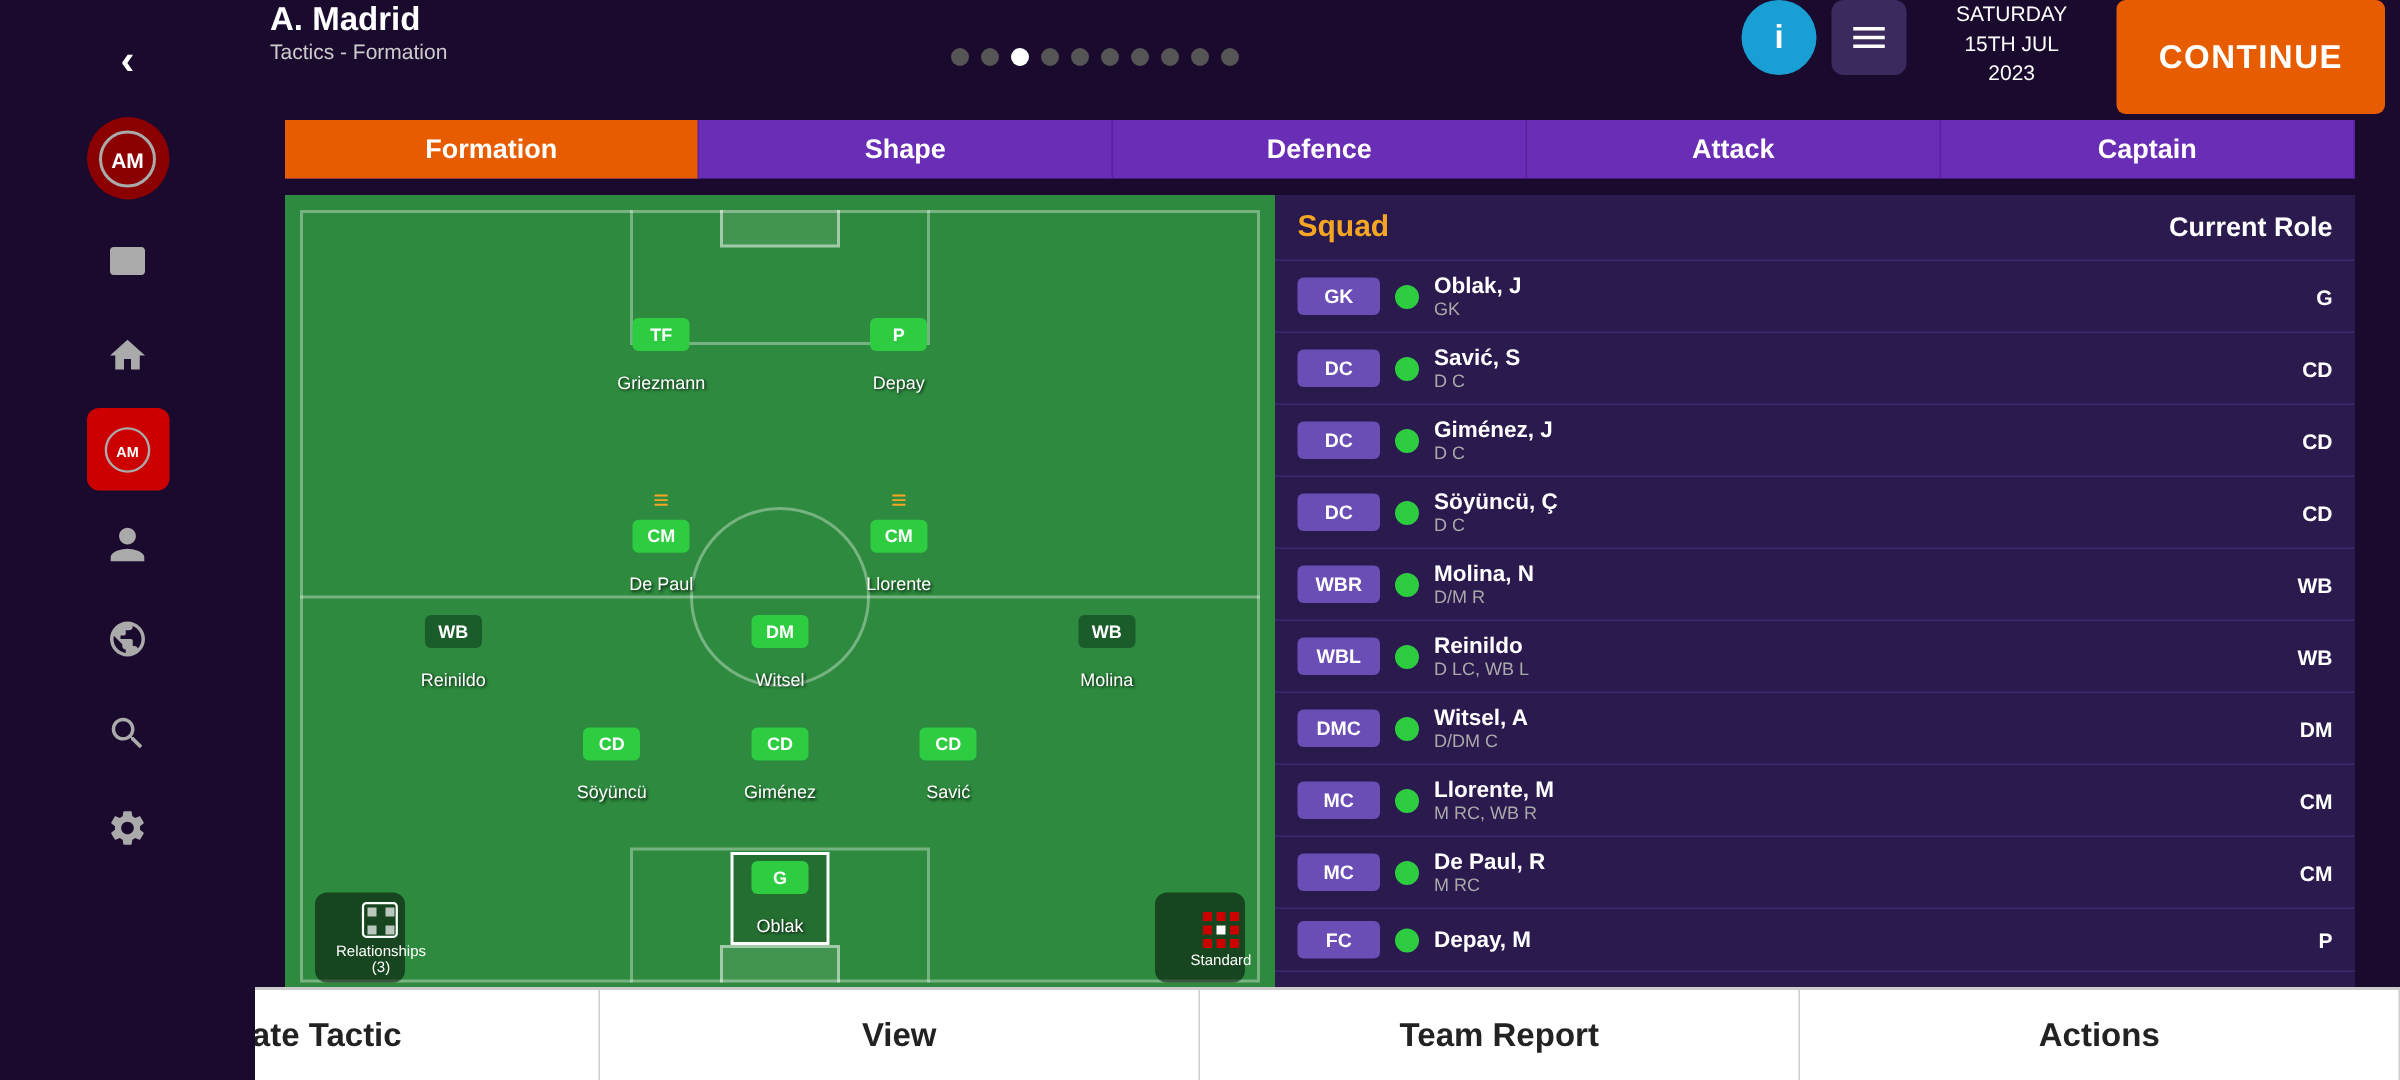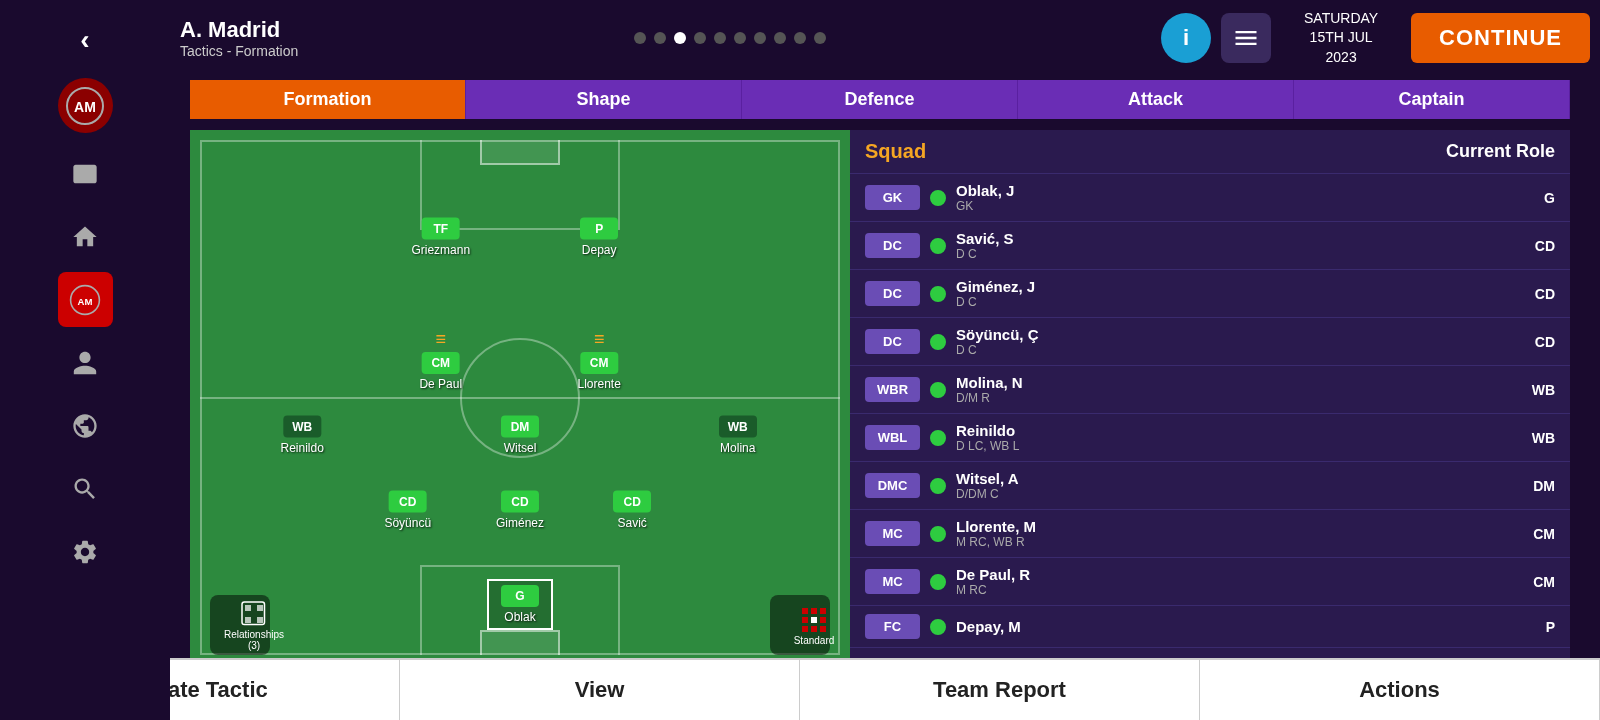--- a/index.html
+++ b/index.html
@@ -57,21 +57,20 @@
       color: white;
     }
 
     
     .header {
       position: absolute;
       left: 170px; top: 0;
       width: 1430px;
       height: 76px;
       display: flex;
-      align-items: center;
       background: #1a0a2e;
       padding: 0 10px;
       gap: 10px;
     }
     .header-title-block {
       flex: 0 0 auto;
       color: white;
     }
     .header-title-block .team-name {
       font-size: 22px;
@@ -237,21 +236,21 @@
       align-items: center;
       transform: translate(-50%, -50%);
     }
     .player-badge {
       background: #2ecc40;
       color: white;
       font-size: 12px;
       font-weight: bold;
       padding: 4px 8px;
       border-radius: 4px;
-      margin-bottom: 3px;
+      margin-bottom: 14px;
       min-width: 38px;
       text-align: center;
     }
     .player-badge.dark {
       background: #1a5c2a;
     }
     .player-name {
       color: #ffffff;
       font-size: 12px;
       text-align: center;

